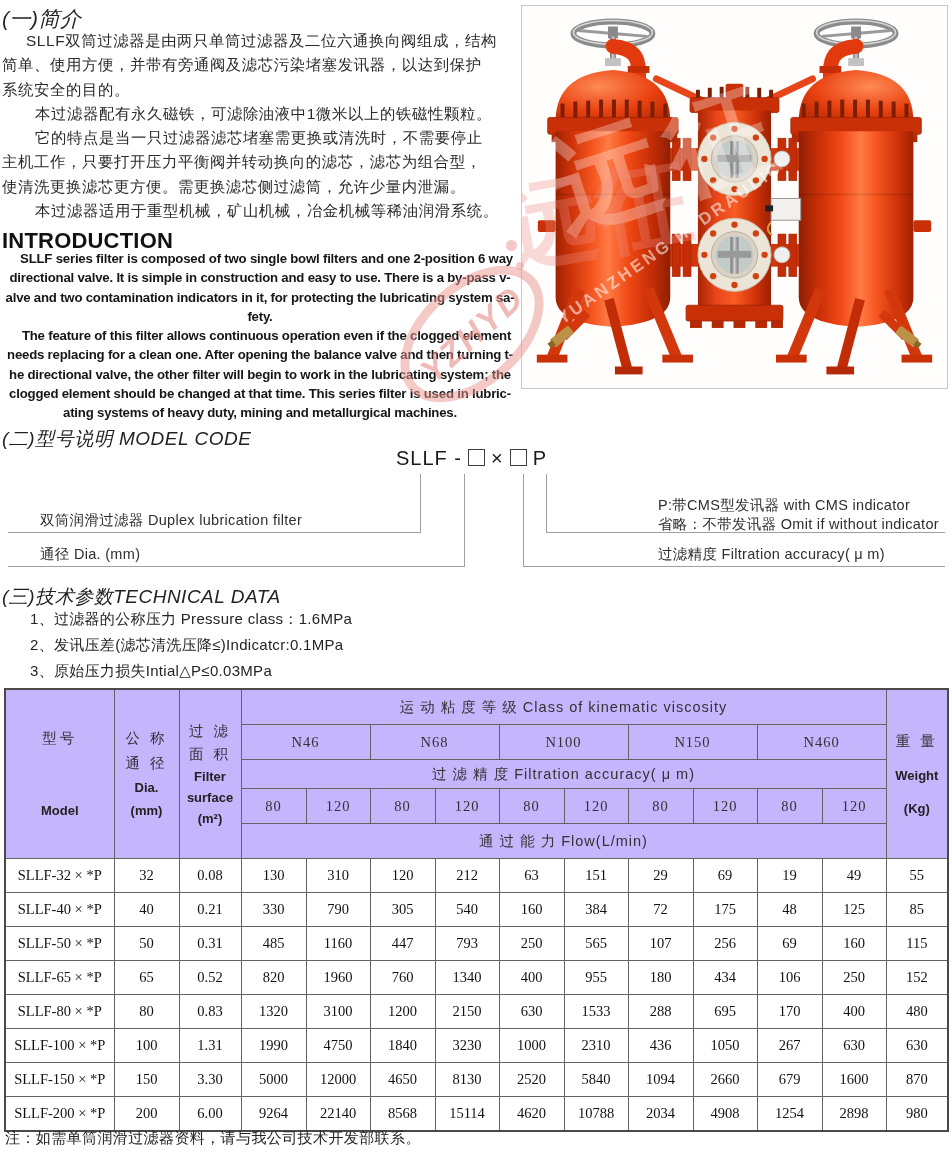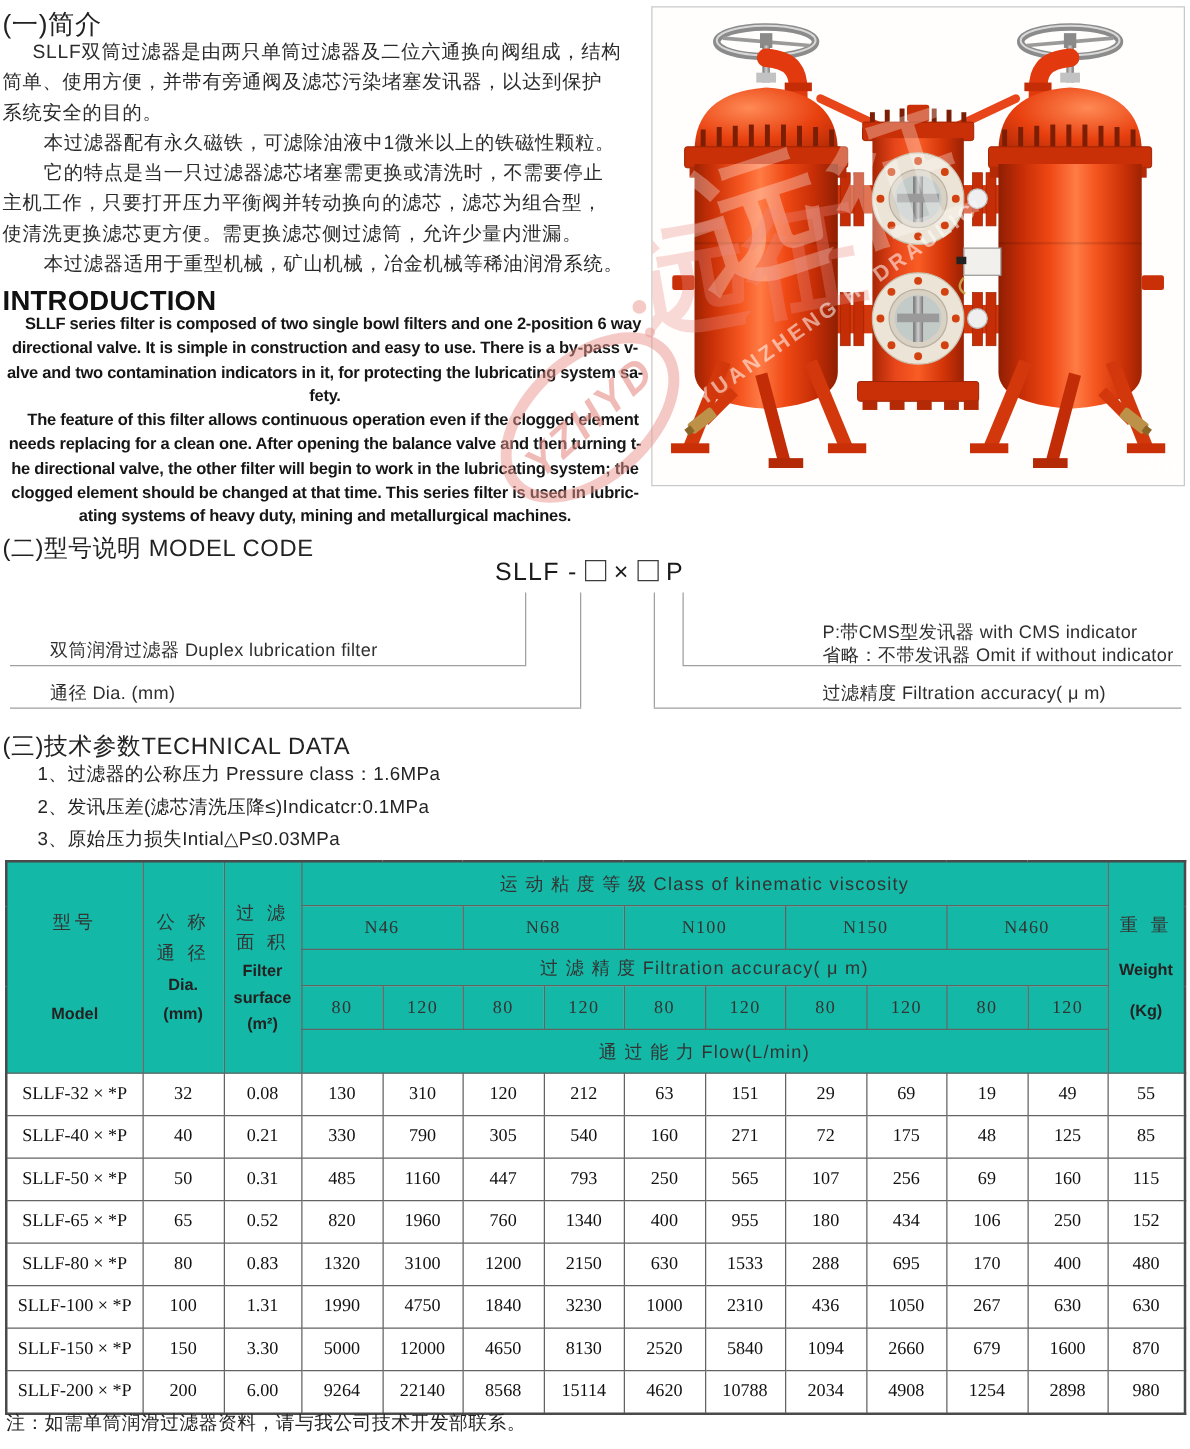--- a/index.html
+++ b/index.html
@@ -1,21 +1,21 @@
 <!DOCTYPE html>
 <html><head>
 <meta charset="utf-8">
 <style>
   html,body{margin:0;padding:0;background:#ffffff;}
   .page{position:relative;width:952px;height:1159px;background:#fff;overflow:hidden;
         font-family:"Liberation Sans",sans-serif;color:#1c1c1c;}
   .abs{position:absolute;}
 
   
-  .sec-heading{position:absolute;font-size:21px;font-weight:500;color:#222;letter-spacing:0.5px;white-space:nowrap;}
+  .sec-heading{position:absolute;font-size:21px;font-weight:500;color:#222;letter-spacing:0.5px;white-space:nowrap;font-style:italic;}
   .zh-line{height:24.3px;font-size:15.4px;color:#2b2b2b;white-space:nowrap;letter-spacing:0.6px;}
   .zh-ind1{padding-left:24px;}
   .zh-ind2{padding-left:33px;}
   .en-heading{position:absolute;font-size:22px;font-weight:700;letter-spacing:0.2px;color:#111;}
   .en-line{height:19.3px;font-size:13.2px;font-weight:600;letter-spacing:-0.2px;white-space:nowrap;color:#161616;text-align:center;}
   .en-ind{padding-left:13px;}
 
   
   .photo-frame{position:absolute;left:521px;top:5px;width:425px;height:382px;background:#fffefd;
                border:1px solid #c9c9c9;overflow:hidden;}
@@ -43,21 +43,21 @@
   .mc-label{position:absolute;font-size:14.5px;color:#2e2e2e;white-space:nowrap;letter-spacing:0.3px;}
 
   
   .tech-item{height:26px;font-size:15px;color:#242424;white-space:nowrap;letter-spacing:0.3px;}
 
   
   table.spec{position:absolute;left:4px;top:688px;width:944px;border-collapse:collapse;
              border:2px solid #4a4a4a;table-layout:fixed;}
   table.spec td{border:1px solid #636363;text-align:center;vertical-align:middle;padding:0;
                 font-size:14px;color:#111;}
-  table.spec thead td{background:#14b8a6;font-size:14.5px;letter-spacing:1px;color:#333;}
+  table.spec thead td{background:#c4b5fd;font-size:14.5px;letter-spacing:1px;color:#333;}
   .hd-stack{display:flex;flex-direction:column;align-items:center;justify-content:center;}
   .hd-zh{font-size:14.5px;letter-spacing:3px;color:#333;line-height:21px;}
   .hd-en{font-size:13px;font-weight:600;letter-spacing:0;color:#222;line-height:19px;}
   .num{font-family:"Liberation Serif",serif;font-size:14.5px;color:#0e0e0e;}
   tr.data-row td{height:33px;background:#fff;font-family:"Liberation Serif",serif;font-size:14.5px;}
 
   .note-line{position:absolute;left:5px;top:1129px;font-size:15px;color:#242424;letter-spacing:0.4px;white-space:nowrap;}
 </style>
 </head>
 <body>
@@ -386,21 +386,21 @@
       </tr>
       <tr class="data-row">
         <td>SLLF-40 × *P</td>
         <td>40</td>
         <td>0.21</td>
         <td>330</td>
         <td>790</td>
         <td>305</td>
         <td>540</td>
         <td>160</td>
-        <td>271</td>
+        <td>384</td>
         <td>72</td>
         <td>175</td>
         <td>48</td>
         <td>125</td>
         <td>85</td>
       </tr>
       <tr class="data-row">
         <td>SLLF-50 × *P</td>
         <td>50</td>
         <td>0.31</td>

